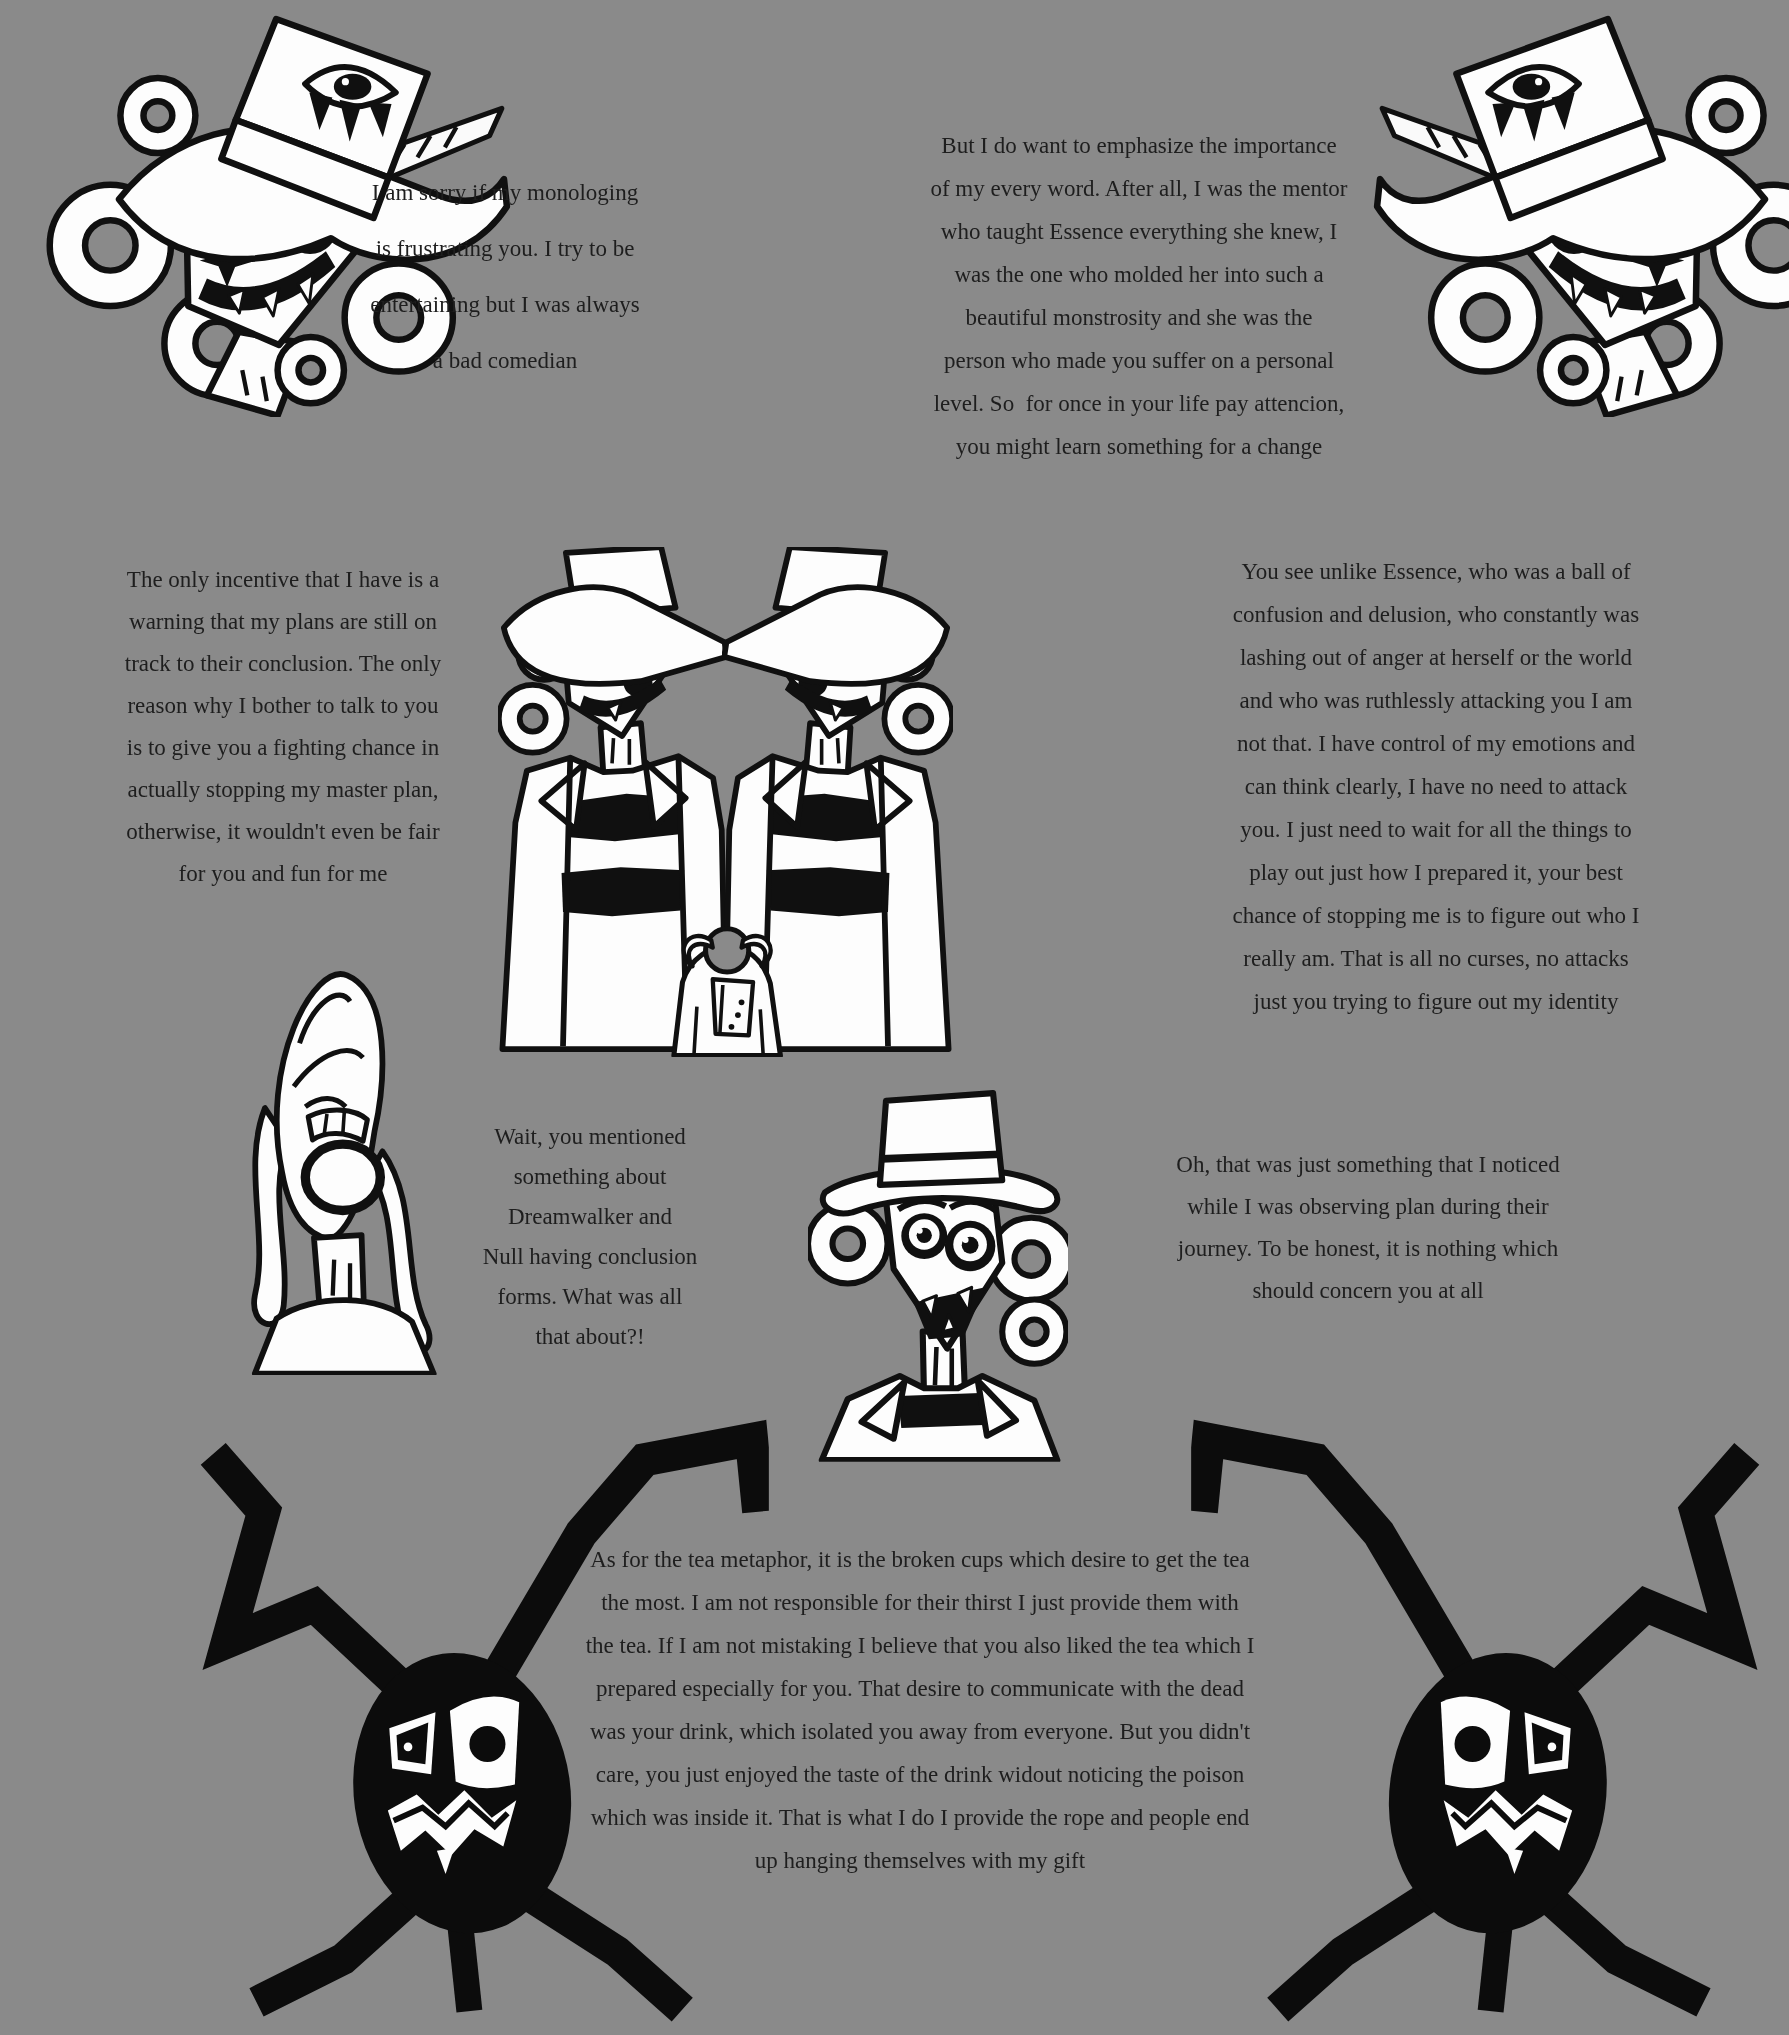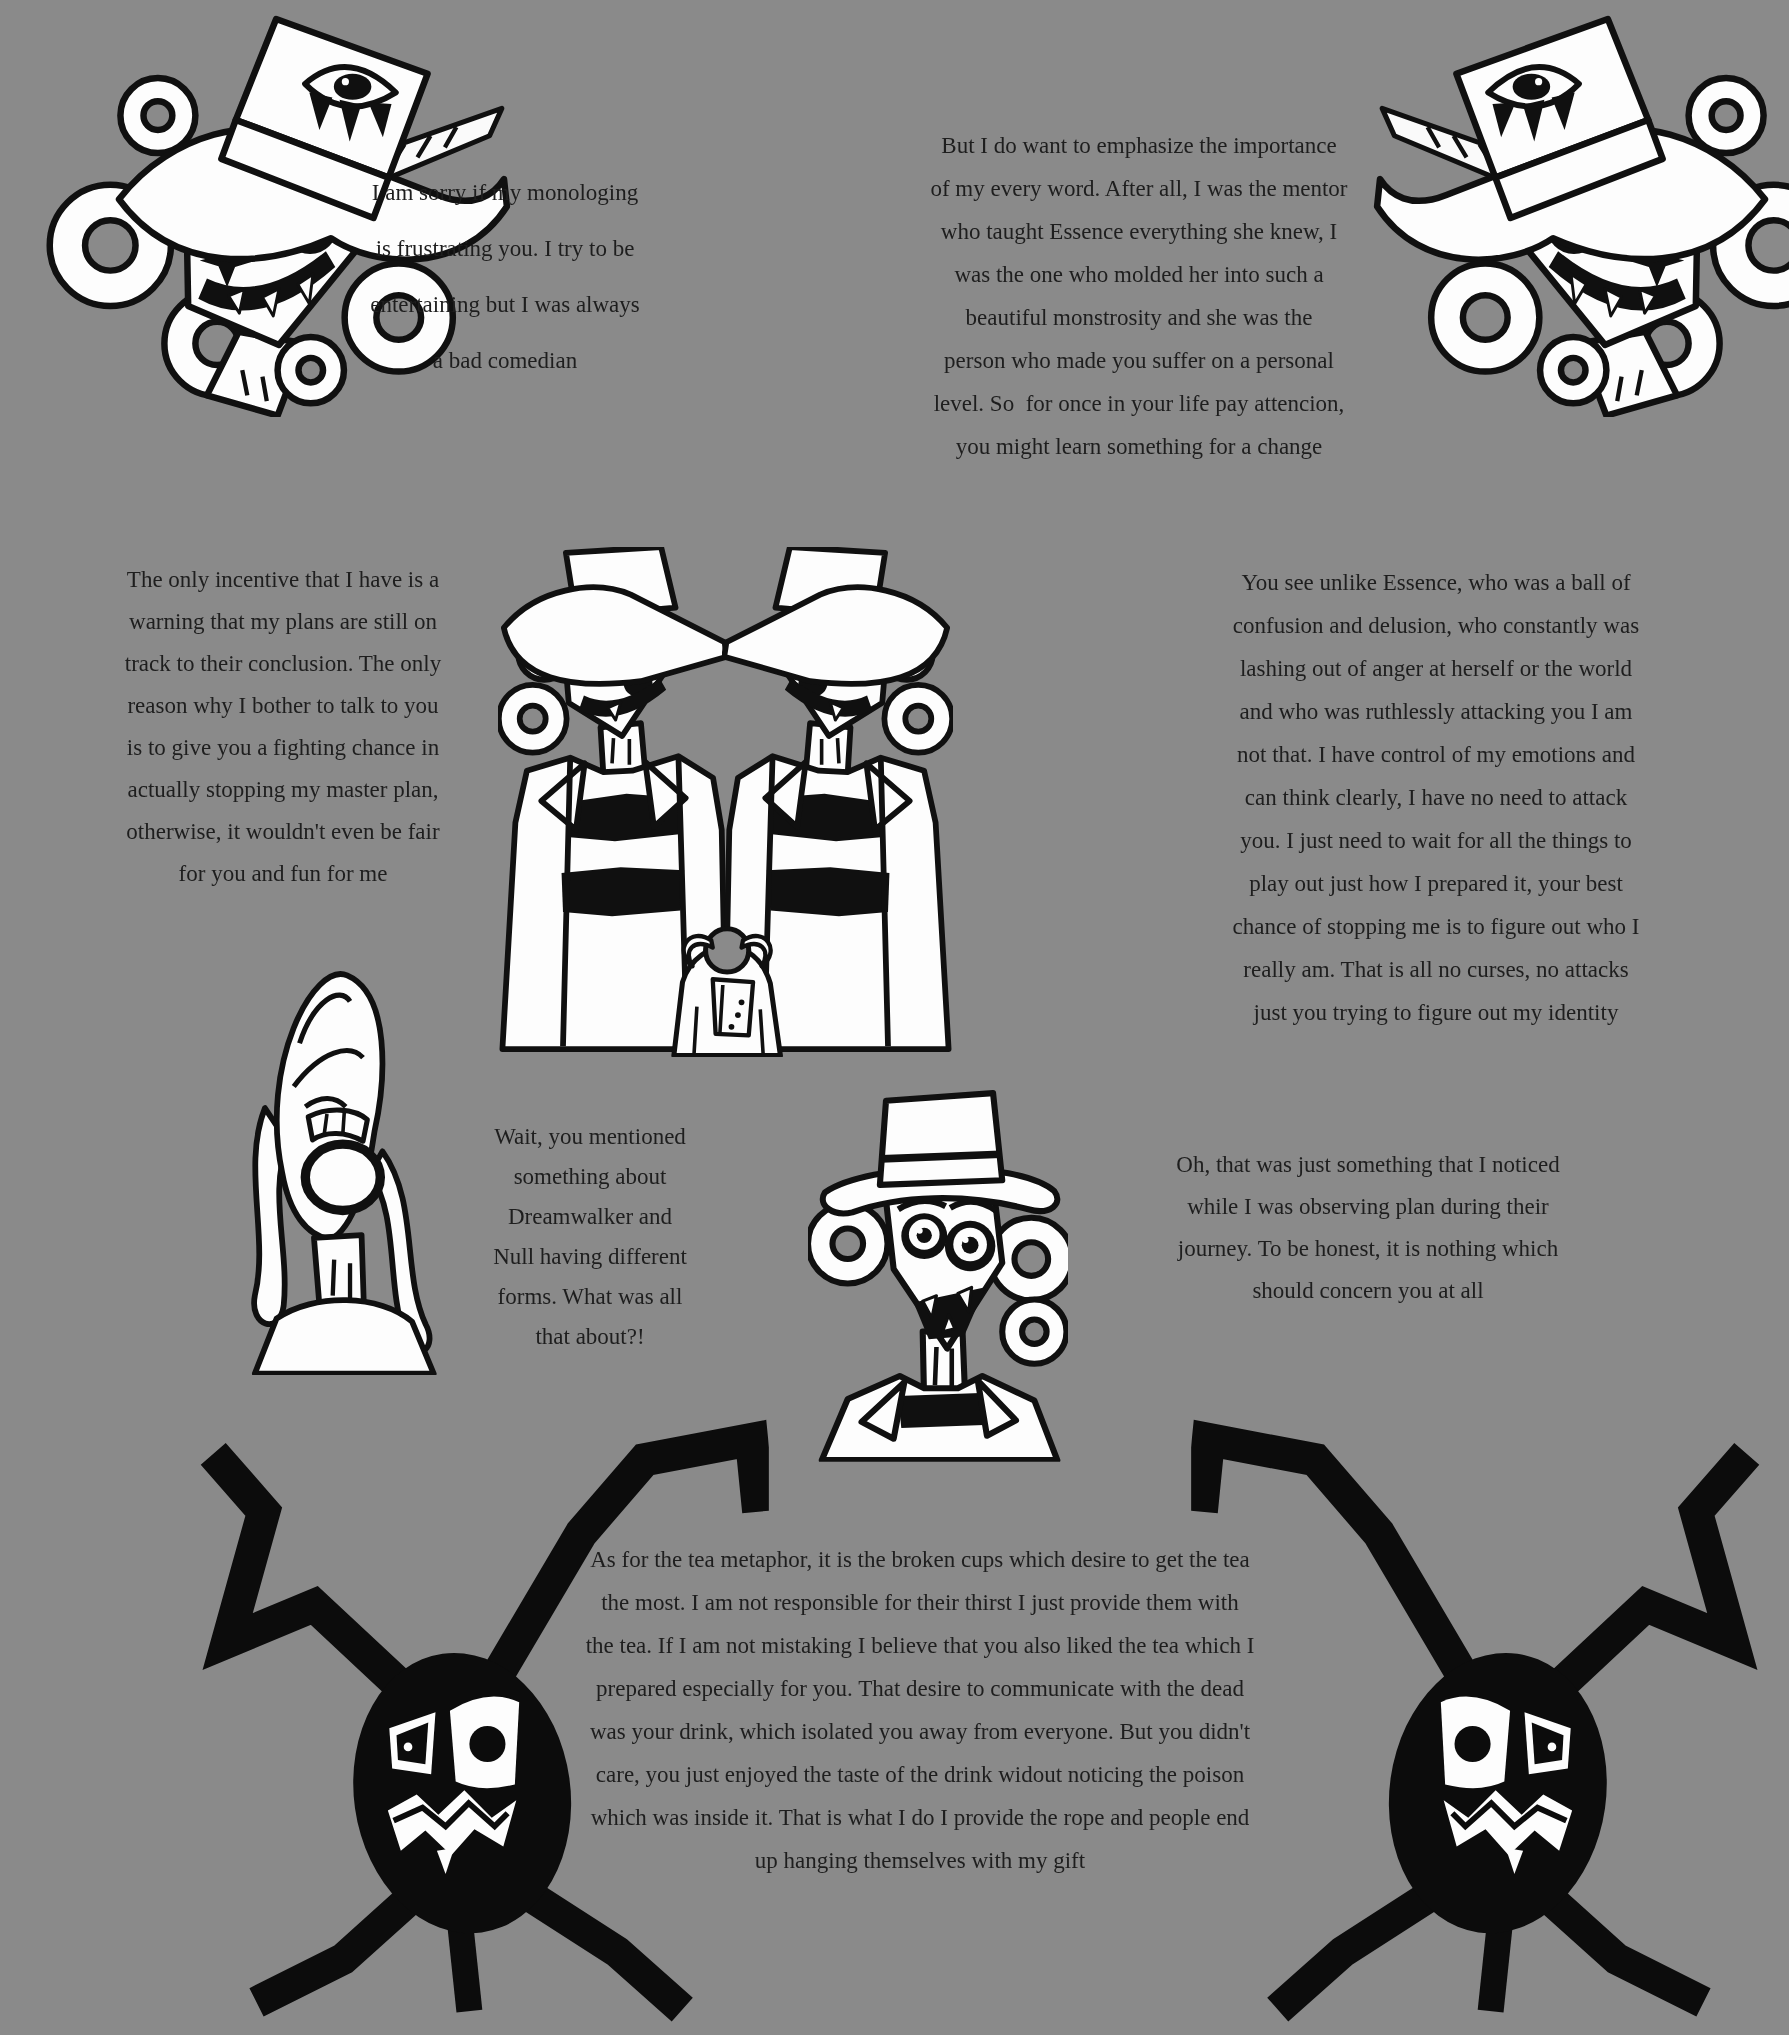--- a/index.html
+++ b/index.html
@@ -12,21 +12,21 @@
     position:absolute;
     color:#1e1e1e;
     font-size:23px;
     text-align:center;
     white-space:pre;
     transform:translateX(-50%);
   }
   .d1{left:505px;top:165px;line-height:56px;}
   .d2{left:1139px;top:124px;line-height:43px;}
   .d3{left:283px;top:559px;line-height:42px;}
-  .d4{left:1436px;top:550px;line-height:43px;margin-top:11px;}
+  .d4{left:1436px;top:550px;line-height:43px;}
   .d5{left:590px;top:1117px;line-height:40px;}
   .d6{left:1368px;top:1144px;line-height:42px;}
   .d7{left:920px;top:1538px;line-height:43px;}
   .illo{position:absolute;}
   .illo svg{display:block;width:100%;height:100%;}
   .flip{transform:scaleX(-1);}
   .defs{position:absolute;width:0;height:0;overflow:hidden;}
 </style>
 </head>
 <body>
@@ -264,21 +264,21 @@
 
 <div class="illo" style="left:213px;top:935px;width:238px;height:440px">
   <svg viewBox="0 0 330 610">
       <use href="#sym-screamer"></use>
     </svg>
 </div>
 
 <div class="dialogue d5">Wait, you mentioned
 something about
 Dreamwalker and
-Null having different
+Null having conclusion
 forms. What was all
 that about?!</div>
 
 <div class="illo" style="left:808px;top:1079px;width:260px;height:383px">
   <svg viewBox="0 0 340 500">
       <use href="#sym-hatbust"></use>
     </svg>
 </div>
 
 <div class="dialogue d6">Oh, that was just something that I noticed

